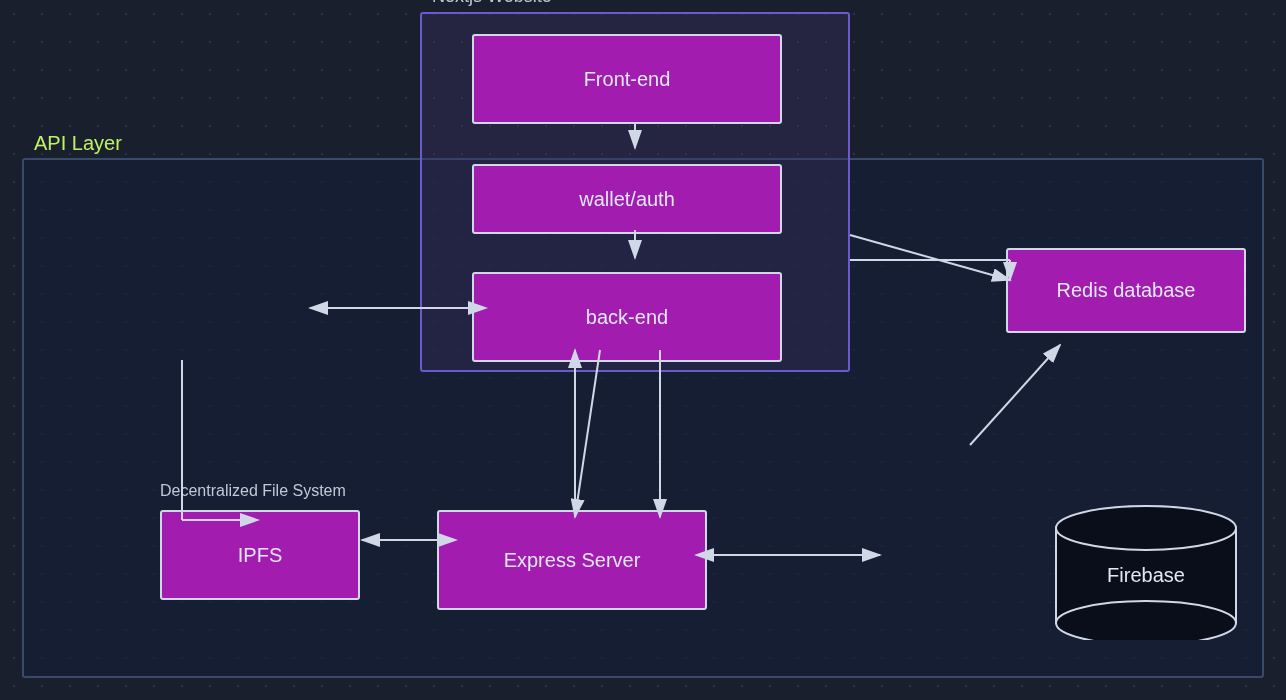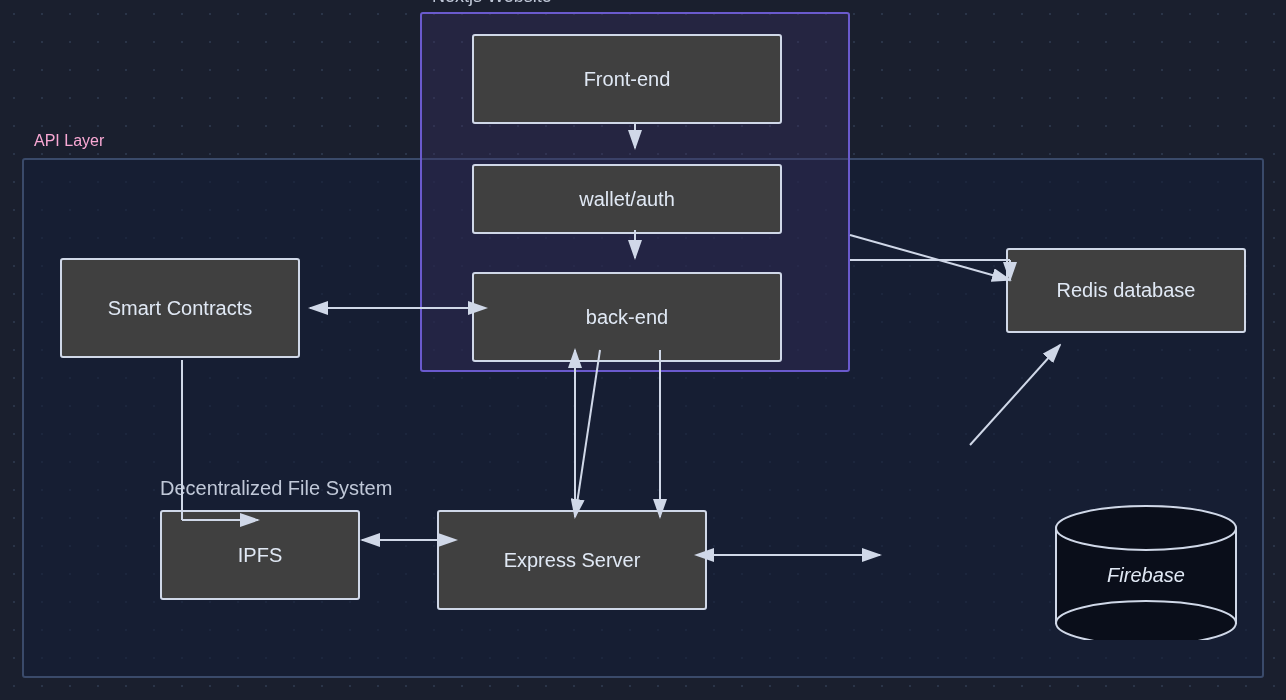--- a/index.html
+++ b/index.html
@@ -61,29 +61,29 @@
       bottom: 22px;
       border: 2px solid #3a4a6a;
       background: rgba(20, 30, 55, 0.6);
       border-radius: 3px;
     }
 
     .api-label {
       position: absolute;
       top: -28px;
       left: 10px;
-      font-size: 16px;
-      color: #f9a8d4;
+      font-size: 20px;
+      color: #bef264;
       white-space: nowrap;
     }
 
     
     .node {
       position: absolute;
-      background: #404040;
+      background: #a21caf;
       border: 2px solid #d0d8e8;
       border-radius: 3px;
       display: flex;
       align-items: center;
       justify-content: center;
       font-size: 20px;
       color: #e0e8f4;
       text-align: center;
       font-weight: 400;
     }
@@ -144,29 +144,28 @@
       height: 100px;
     }
 
     
     .firebase-container {
       position: absolute;
       bottom: 60px;
       right: 45px;
       width: 190px;
       height: 140px;
-      font-style: italic;
     }
 
     
     .dfs-label {
       position: absolute;
       bottom: 200px;
       left: 160px;
-      font-size: 20px;
+      font-size: 16px;
       color: #c0c8d8;
       pointer-events: none;
     }
 
     
     .arrows-svg {
       position: absolute;
       inset: 0;
       width: 1286px;
       height: 700px;
@@ -203,23 +202,20 @@
 
     <div class="node node-backend">
       <span>back-end</span>
     </div>
 
     <div class="node node-wallet">
       <span>wallet/auth</span>
     </div>
   </div>
 
-  <div class="node node-smartcontracts">
-    <span>Smart Contracts</span>
-  </div>
 
   <div class="node node-redis">
     <span>Redis database</span>
   </div>
 
   <span class="dfs-label">Decentralized File System</span>
 
   <div class="node node-ipfs">
     <span>IPFS</span>
   </div>

